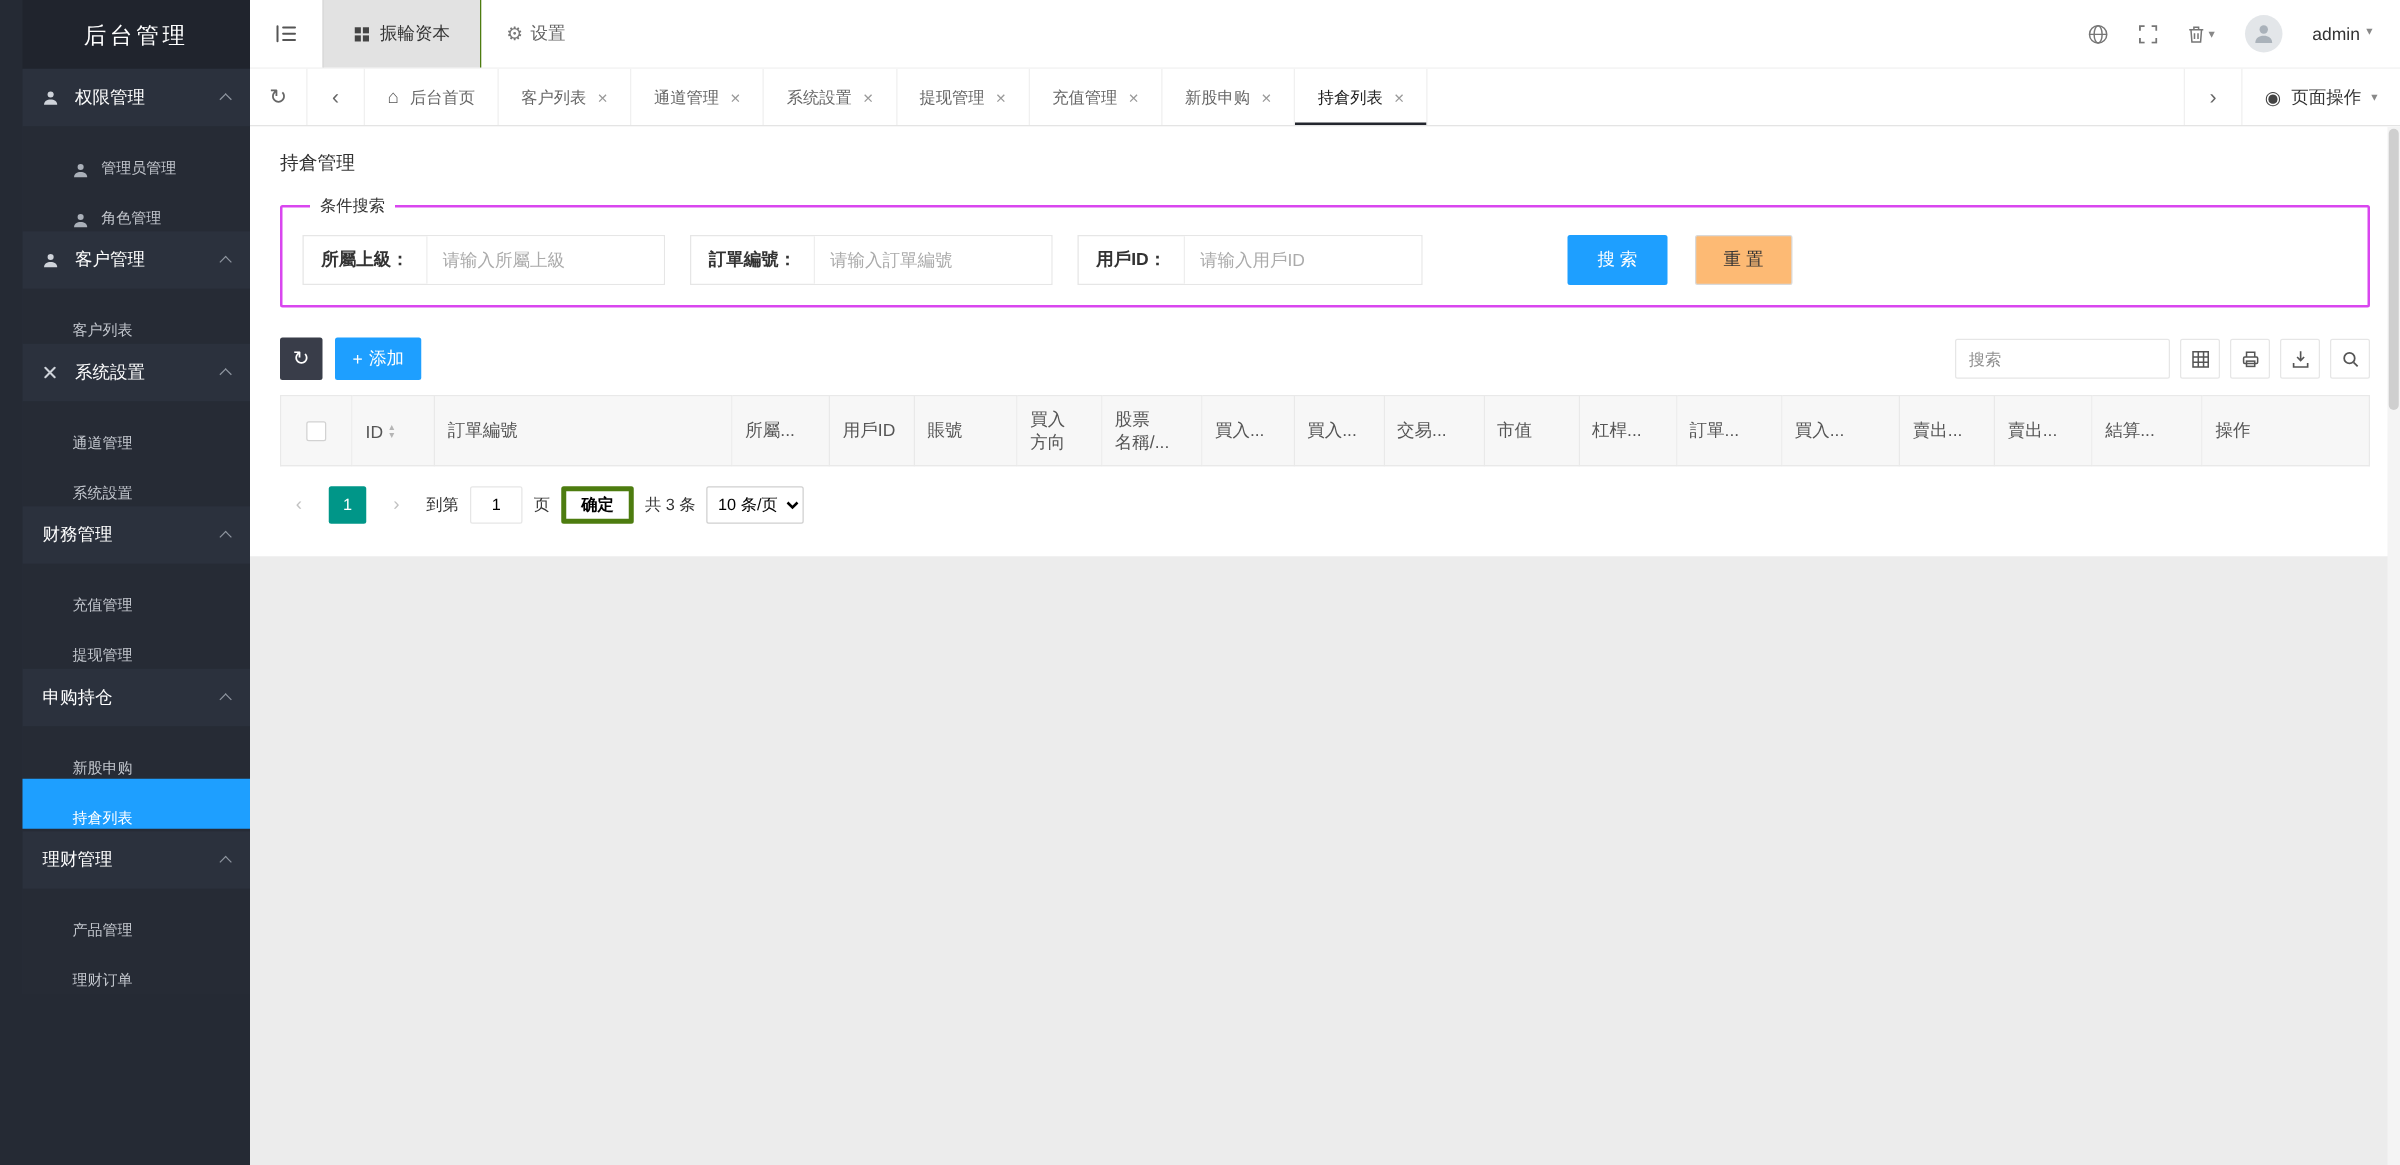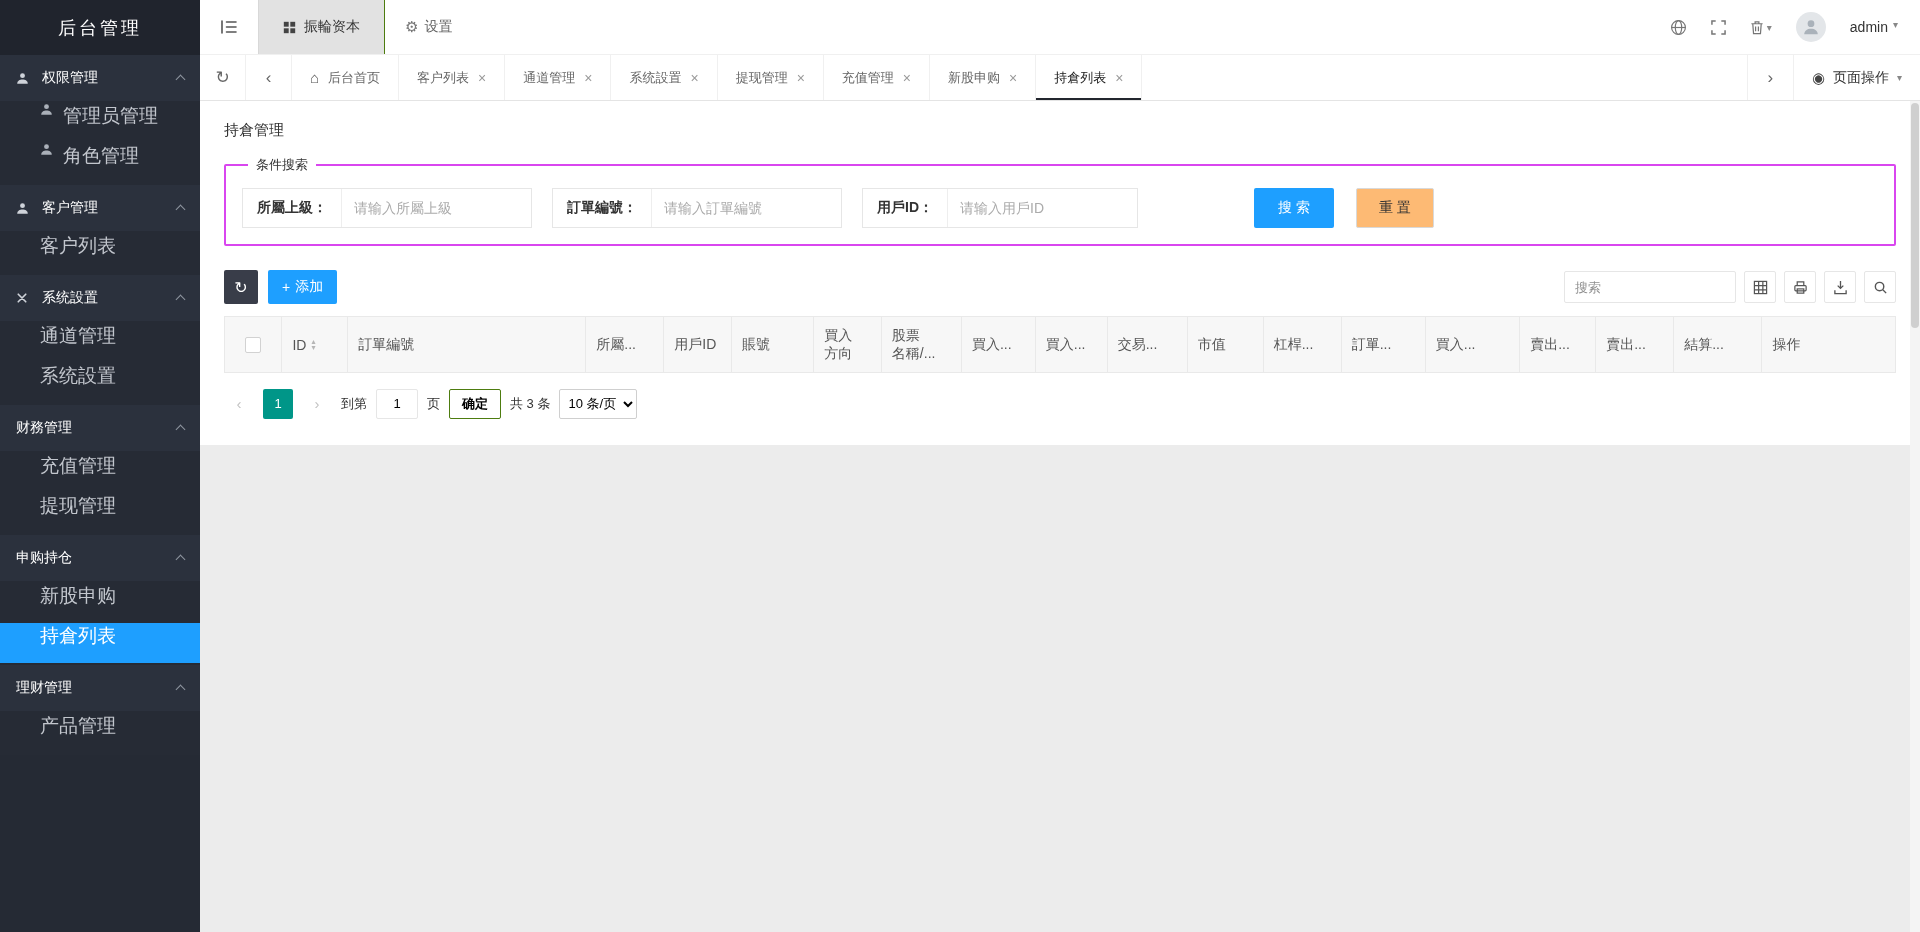--- a/index.html
+++ b/index.html
@@ -1,29 +1,29 @@
 <!DOCTYPE html>
 <html><head>
 <meta charset="utf-8">
 <style>
   * { box-sizing: border-box; margin: 0; padding: 0; }
   html,body { width:1920px; height:932px; overflow:hidden; }
   body { font-family:"Liberation Sans", sans-serif; background:#ececec; font-size:14px; color:#333; }
   .app { display:flex; height:100%; }
 
   
-  .sidebar { width:200px; background:#252a34; flex-shrink:0; display:flex; flex-direction:column; }
+  .sidebar { width:200px; background:#252a34; flex-shrink:0; display:flex; flex-direction:column;padding-left:18px; }
   .logo { height:55px; background:#20242d; color:#fff; font-size:18px; letter-spacing:3px; display:flex; align-items:center; justify-content:center; }
   .menu { background:#2b313d; }
   .menu-group { height:46px; display:flex; align-items:center; padding:0 16px; color:#fff; font-size:14px; cursor:pointer; }
   .mg-icon { width:20px; display:inline-flex; color:#cfd3da; margin-right:6px; }
   .mg-label { flex:1; }
   .chev { width:7px; height:7px; border-right:1.5px solid #8f96a0; border-bottom:1.5px solid #8f96a0; transform:rotate(-135deg); margin-top:3px; }
   .submenu { background:#262b35; padding:2px 0; }
-  .menu-item { height:40px; display:flex; align-items:flex-start; padding-left:40px; color:#c2c6cd; font-size:19px; cursor:pointer; }
+  .menu-item { height:40px; display:flex; align-items:flex-end; padding-left:40px; color:#c2c6cd; font-size:12px; cursor:pointer; }
   .menu-item .mi-icon { width:18px; display:inline-flex; color:#aab0b9; margin-right:5px; }
   .menu-item.active { background:#1e9fff; color:#fff; }
 
   
   .main { flex:1; display:flex; flex-direction:column; min-width:0; }
 
   
   .topbar { height:55px; background:#fff; border-bottom:1px solid #f0f0f0; display:flex; align-items:stretch; flex-shrink:0; }
   .collapse-btn { width:58px; display:flex; align-items:center; justify-content:center; color:#555; cursor:pointer; }
   .brand-tab { display:flex; align-items:center; gap:8px; padding:0 24px; background:#e2e2e2; border-left:1px solid #d8d8d8; border-right:1px solid #4d7c0f; color:#333; cursor:pointer; }
@@ -82,21 +82,21 @@
   .sort { display:inline-flex; flex-direction:column; color:#b5b5b5; font-size:8px; line-height:6px; margin-left:2px; cursor:pointer; }
   .sort i { font-style:normal; height:6px; }
   .cbx { display:inline-block; width:16px; height:16px; border:1px solid #d2d2d2; border-radius:2px; background:#fff; vertical-align:middle; cursor:pointer; }
 
   
   .pagination { display:flex; align-items:center; gap:9px; margin-top:16px; font-size:13px; color:#333; }
   .pg-arrow { width:30px; height:30px; display:flex; align-items:center; justify-content:center; color:#c2c2c2; font-size:15px; cursor:pointer; }
   .pg-num { width:30px; height:30px; display:flex; align-items:center; justify-content:center; border-radius:2px; cursor:pointer; }
   .pg-num.active { background:#009688; color:#fff; }
   .jump-input { width:42px; height:30px; border:1px solid #e6e6e6; border-radius:2px; text-align:center; font-size:13px; outline:none; }
-  .btn-confirm { height:30px; padding:0 12px; border:1px solid #4d7c0f; background:#fff; font-weight:bold; font-size:13px; border-radius:2px; cursor:pointer; }
+  .btn-confirm { height:30px; padding:0 12px; border:4px solid #4d7c0f; background:#fff; font-weight:bold; font-size:13px; border-radius:2px; cursor:pointer; }
   .page-size { height:30px; border:1px solid #cfcfcf; border-radius:2px; font-size:13px; background:#fff; padding:0 4px; font-family:"Liberation Sans", sans-serif; }
 
   
   .scrollbar { position:absolute; top:0; right:0; bottom:0; width:10px; background:#f4f4f4; }
   .scroll-thumb { position:absolute; top:2px; left:1px; width:8px; height:225px; background:#cfcfcf; border-radius:4px; }
 </style>
 </head>
 <body>
 
 <div class="app">
@@ -190,20 +190,23 @@
             <span>持倉列表</span>
           </div>
         </div>
         <div class="menu-group">
           <span class="mg-label">理财管理</span>
           <span class="chev"></span>
         </div>
         <div class="submenu">
           <div class="menu-item">
             <span>产品管理</span>
+          </div>
+          <div class="menu-item">
+            <span>理财订单</span>
           </div>
         </div>
       </nav>
   </aside>
 
   <div class="main">
 
     <header class="topbar">
       <div class="collapse-btn">
         <svg width="18" height="16" viewBox="0 0 18 16" fill="none" stroke="currentColor" stroke-width="1.6" stroke-linecap="round">

